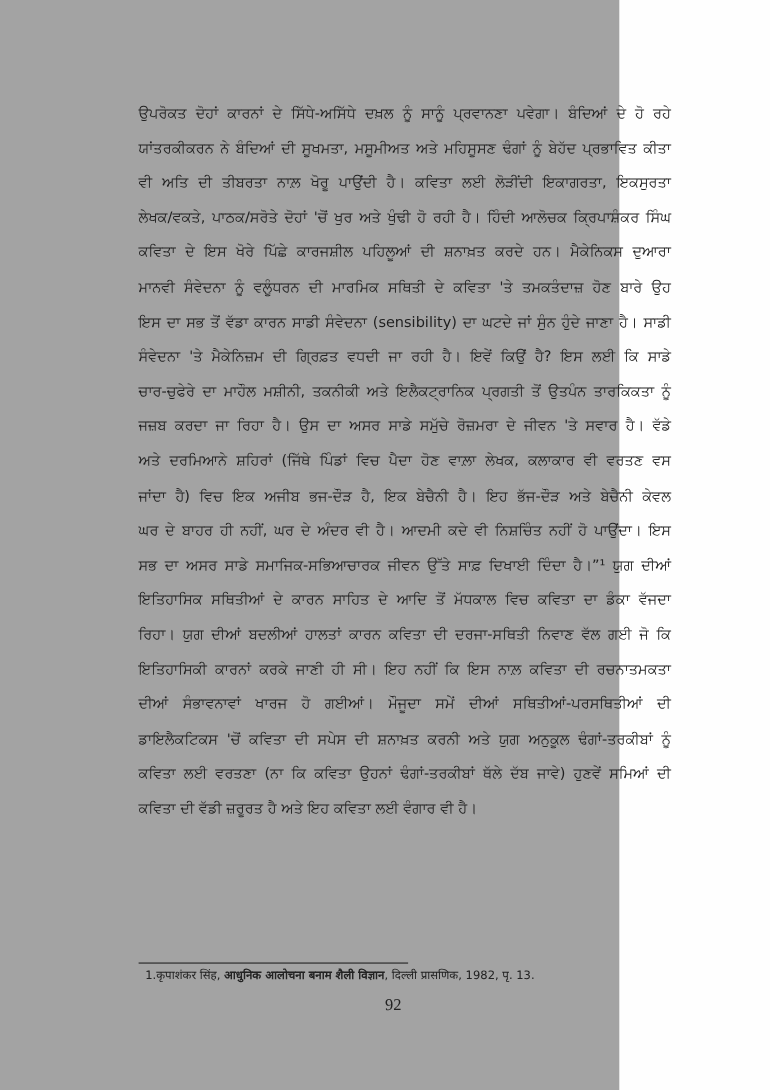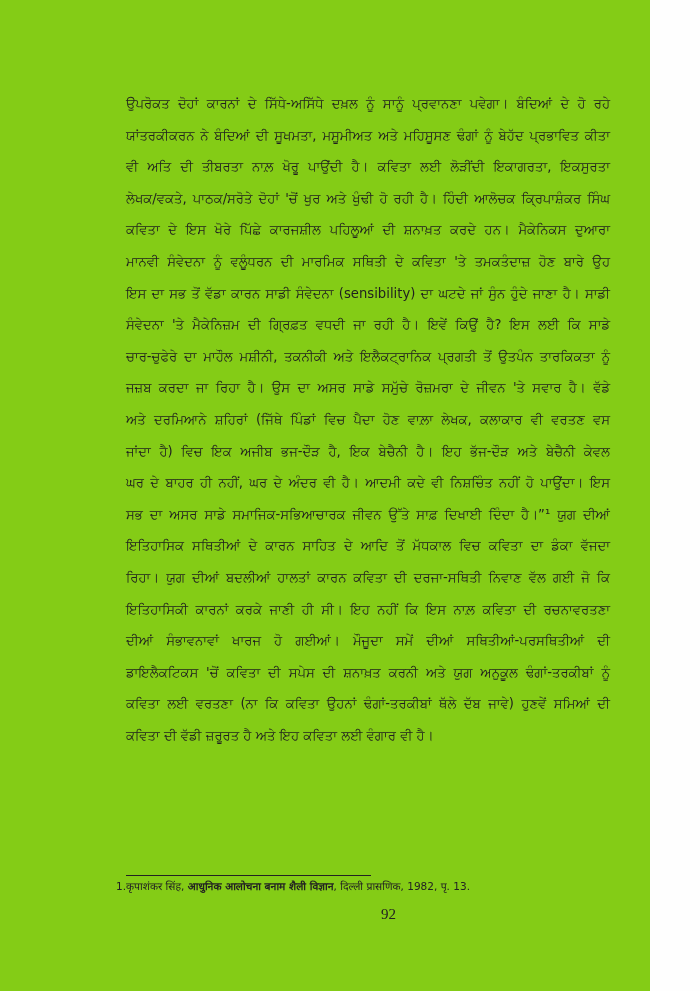--- a/index.html
+++ b/index.html
@@ -10,22 +10,22 @@
     body {
       width: 700px;
       height: 991px;
       position: relative;
       overflow: hidden;
       color: #1a1a1a;
     }
     .page {
       position: absolute;
       left: 0; top: 0;
-      width: 650px; height: 991px;
-      background: #84cc16;
+      width: 563px; height: 991px;
+      background: #a3a3a3;
     }
     .body-text {
       position: absolute;
       left: 126px;
       top: 88px;
       width: 484px;
       font-family: "DejaVu Sans", sans-serif;
       font-size: 13.2px;
       color: #1f1f1f;
     }
@@ -53,37 +53,37 @@
     .footnote-rule {
       position: absolute;
       left: 126px;
       top: 875px;
       width: 245px;
       height: 0;
       border-top: 1.2px solid #222;
     }
     .footnote {
       position: absolute;
-      left: 116px;
+      left: 132px;
       top: 879px;
       width: 480px;
       font-family: "DejaVu Sans", sans-serif;
       font-size: 10.5px;
       color: #222;
       white-space: nowrap;
     }
     .footnote .bold {
       font-weight: bold;
     }
     .page-number {
       position: absolute;
       left: 350px;
       top: 906px;
       width: 46px;
-      text-align: right;
+      text-align: left;
       font-family: "Liberation Serif", serif;
       font-size: 15px;
       color: #222;
     }
   </style>
 </head>
 <body>
 
 <div class="page">
 
@@ -130,21 +130,21 @@
     <div class="line">
         <span class="txt">ਸਭ ਦਾ ਅਸਰ ਸਾਡੇ ਸਮਾਜਿਕ-ਸਭਿਆਚਾਰਕ ਜੀਵਨ ਉੱਤੇ ਸਾਫ਼ ਦਿਖਾਈ ਦਿੰਦਾ ਹੈ।”¹ ਯੁਗ ਦੀਆਂ</span>
       </div>
     <div class="line">
         <span class="txt">ਇਤਿਹਾਸਿਕ ਸਥਿਤੀਆਂ ਦੇ ਕਾਰਨ ਸਾਹਿਤ ਦੇ ਆਦਿ ਤੋਂ ਮੱਧਕਾਲ ਵਿਚ ਕਵਿਤਾ ਦਾ ਡੰਕਾ ਵੱਜਦਾ</span>
       </div>
     <div class="line">
         <span class="txt">ਰਿਹਾ। ਯੁਗ ਦੀਆਂ ਬਦਲੀਆਂ ਹਾਲਤਾਂ ਕਾਰਨ ਕਵਿਤਾ ਦੀ ਦਰਜਾ-ਸਥਿਤੀ ਨਿਵਾਣ ਵੱਲ ਗਈ ਜੋ ਕਿ</span>
       </div>
     <div class="line">
-        <span class="txt">ਇਤਿਹਾਸਿਕੀ ਕਾਰਨਾਂ ਕਰਕੇ ਜਾਣੀ ਹੀ ਸੀ। ਇਹ ਨਹੀਂ ਕਿ ਇਸ ਨਾਲ਼ ਕਵਿਤਾ ਦੀ ਰਚਨਾਵਰਤਣਾ</span>
+        <span class="txt">ਇਤਿਹਾਸਿਕੀ ਕਾਰਨਾਂ ਕਰਕੇ ਜਾਣੀ ਹੀ ਸੀ। ਇਹ ਨਹੀਂ ਕਿ ਇਸ ਨਾਲ਼ ਕਵਿਤਾ ਦੀ ਰਚਨਾਤਮਕਤਾ</span>
       </div>
     <div class="line">
         <span class="txt">ਦੀਆਂ ਸੰਭਾਵਨਾਵਾਂ ਖਾਰਜ ਹੋ ਗਈਆਂ। ਮੌਜੂਦਾ ਸਮੇਂ ਦੀਆਂ ਸਥਿਤੀਆਂ-ਪਰਸਥਿਤੀਆਂ ਦੀ</span>
       </div>
     <div class="line">
         <span class="txt">ਡਾਇਲੈਕਟਿਕਸ 'ਚੋਂ ਕਵਿਤਾ ਦੀ ਸਪੇਸ ਦੀ ਸ਼ਨਾਖ਼ਤ ਕਰਨੀ ਅਤੇ ਯੁਗ ਅਨੁਕੂਲ ਢੰਗਾਂ-ਤਰਕੀਬਾਂ ਨੂੰ</span>
       </div>
     <div class="line">
         <span class="txt">ਕਵਿਤਾ ਲਈ ਵਰਤਣਾ (ਨਾ ਕਿ ਕਵਿਤਾ ਉਹਨਾਂ ਢੰਗਾਂ-ਤਰਕੀਬਾਂ ਥੱਲੇ ਦੱਬ ਜਾਵੇ) ਹੁਣਵੇਂ ਸਮਿਆਂ ਦੀ</span>
       </div>

